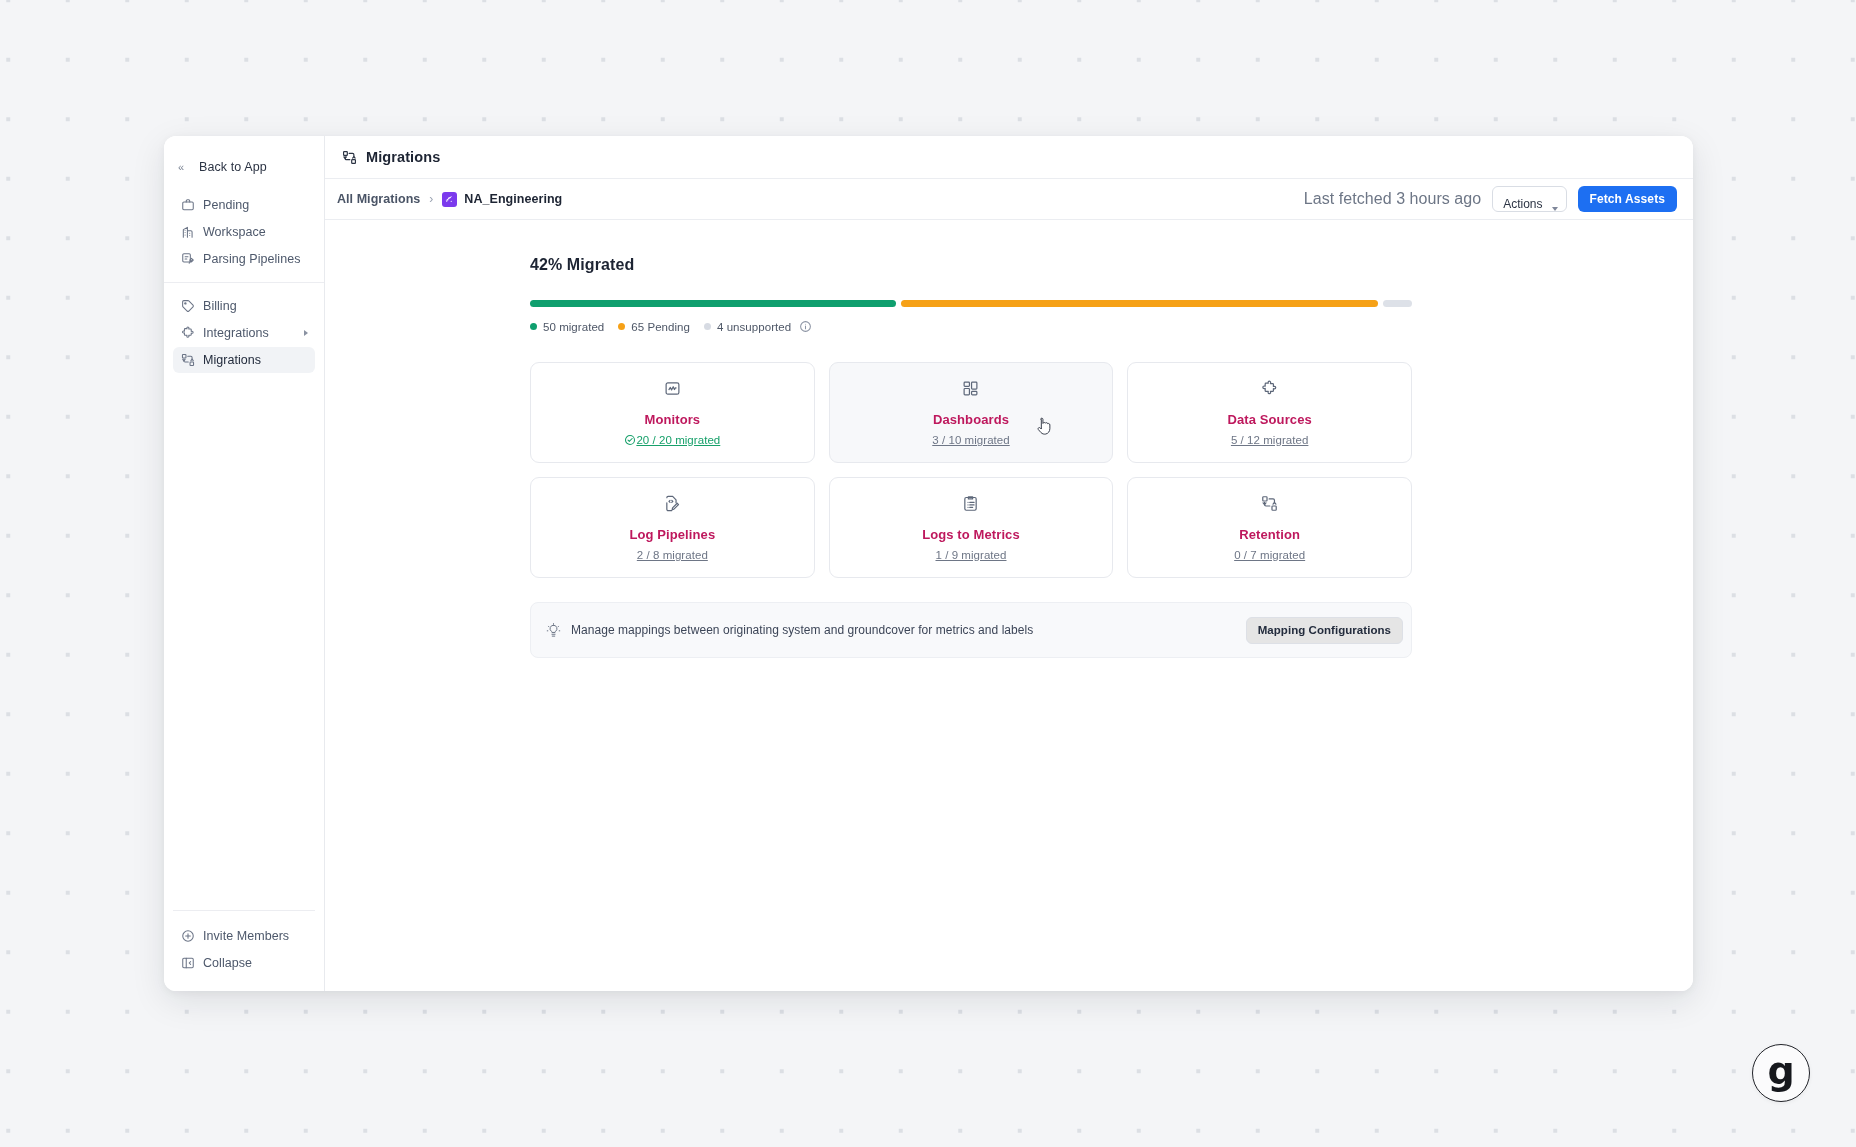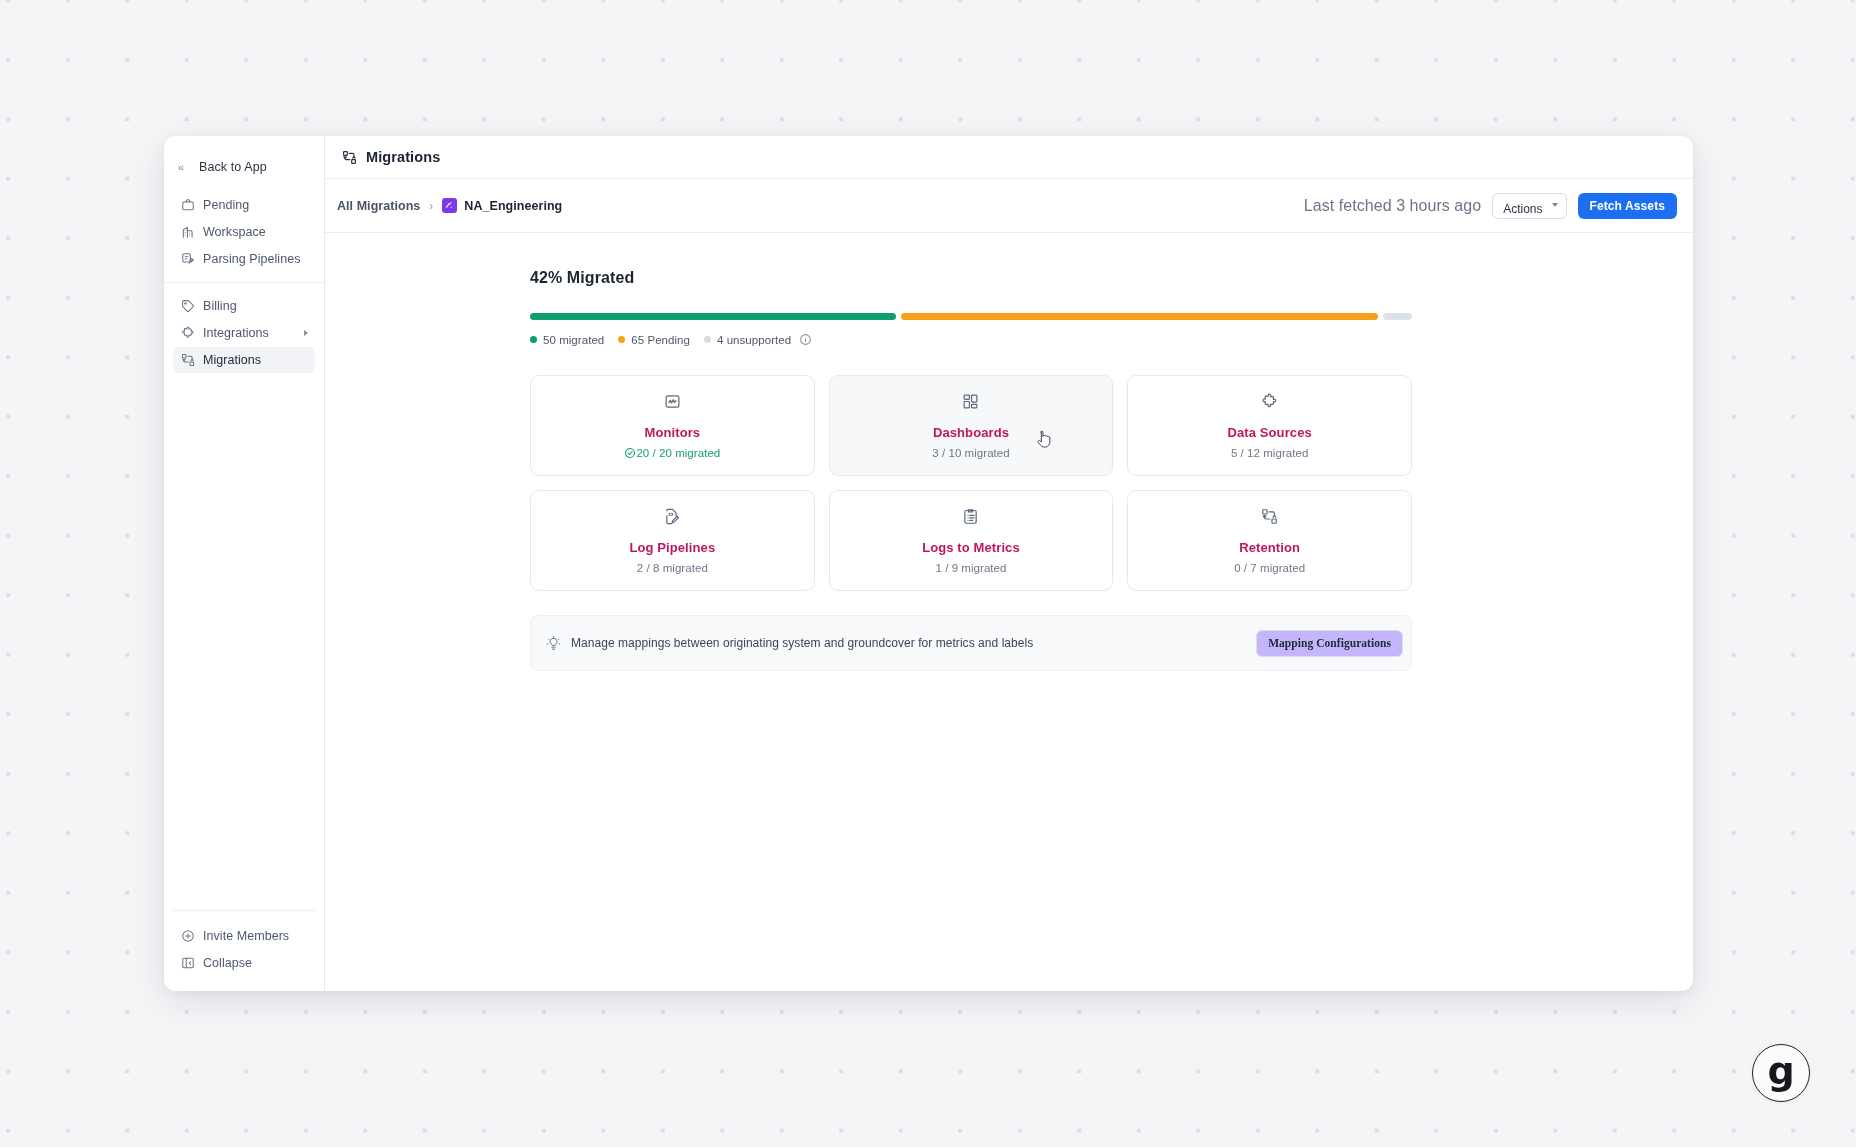--- a/index.html
+++ b/index.html
@@ -154,21 +154,21 @@
     display: flex; align-items: center; justify-content: center;
   }
   .main-header .hdr-title {
     font-size: 14.5px;
     font-weight: 700;
     color: #1d2433;
     letter-spacing: .1px;
   }
 
   .toolbar {
-    height: 55px;
+    height: 42px;
     border-top: 1px solid #ebedf1;
     border-bottom: 1px solid #ebedf1;
     display: flex;
     align-items: center;
     padding: 0 16px 0 12px;
   }
   .breadcrumb {
     display: flex;
     align-items: center;
     gap: 9px;
@@ -217,24 +217,24 @@
     color: #6d7686;
     letter-spacing: .05px;
   }
   .actions-btn {
     height: 26px;
     min-width: 68px;
     border: 1px solid #d9dde4;
     border-radius: 6px;
     background: #fff;
     display: flex;
-    align-items: flex-start;
+    align-items: flex-end;
     justify-content: center;
     gap: 9px;
-    padding: 8px 8px 0 10px;
+    padding: 0 8px 0 10px;
     cursor: pointer;
   }
   .actions-btn .lbl {
     font-size: 12px;
     color: #2c3444;
     font-weight: 400;
   }
   .actions-btn .chev-dn {
     width: 0; height: 0;
     border-top: 4px solid #7f879a;
@@ -349,20 +349,21 @@
     color: #be185d;
     letter-spacing: .1px;
     margin-bottom: 7px;
   }
   .card-sub {
     font-size: 11.5px;
     color: #6e7686;
     letter-spacing: .05px;
     display: flex;
     align-items: center;
+    text-decoration: underline;
   }
   .card-sub.complete {
     color: #17a06a;
   }
   .check-icon {
     width: 12px; height: 12px;
     display: flex; align-items: center; justify-content: center;
     color: #17a06a;
   }
 
@@ -385,29 +386,29 @@
     margin-right: 10px;
   }
   .mapping-text {
     font-size: 12px;
     color: #3c4557;
     letter-spacing: .05px;
   }
   .mapping-btn {
     margin-left: auto;
     height: 27px;
-    background: #c4b5fd;
+    background: #e5e5e5;
     border: 1px solid #dde0e6;
     border-radius: 6px;
     font-size: 11.5px;
     font-weight: 700;
     color: #232c3d;
     padding: 0 11px;
     cursor: pointer;
-    font-family: Liberation Serif, serif;
+    font-family: Liberation Sans, sans-serif;
     letter-spacing: .05px;
   }
 
   
   .brand-logo {
     position: absolute;
     right: 46px;
     bottom: 45px;
     width: 58px;
     height: 58px;

